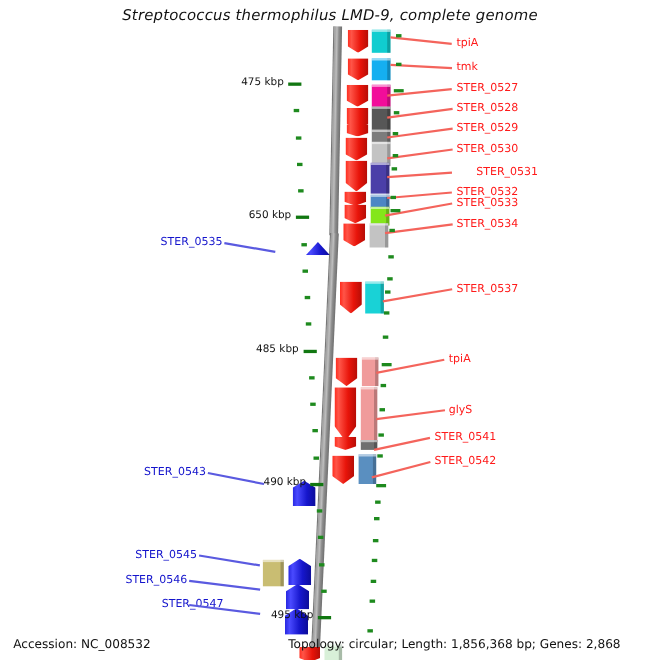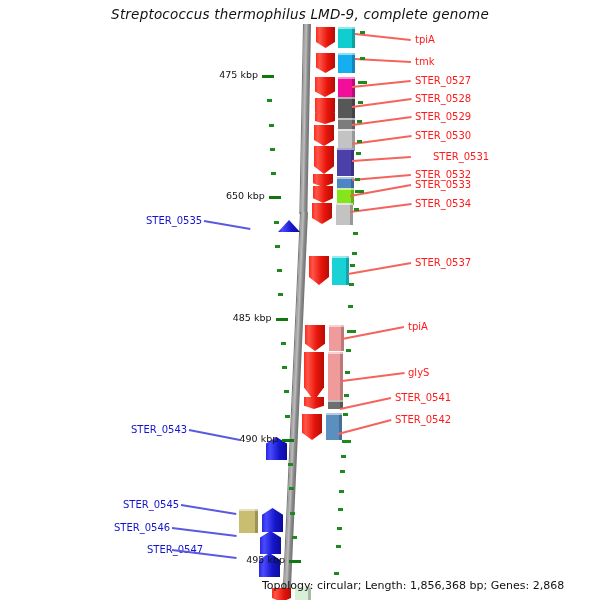--- a/index.html
+++ b/index.html
@@ -317,14 +317,15 @@
       <div class="gene red" style="left: 272px; top: 588px; width: 19px; height: 14px;">
         <div class="body"></div>
       </div>
       <div class="dom" style="left: 295px; top: 586px; width: 16px; height: 14px;">
         <div class="face" style="background:#d8f0d8"></div>
         <div class="edge"></div>
         <div class="top"></div>
       </div>
     </div>
 
+  <div class="footer left">Accession: NC_008532</div>
   <div class="footer right">Topology: circular; Length: 1,856,368 bp; Genes: 2,868</div>
 </div>
 
 </body></html>

